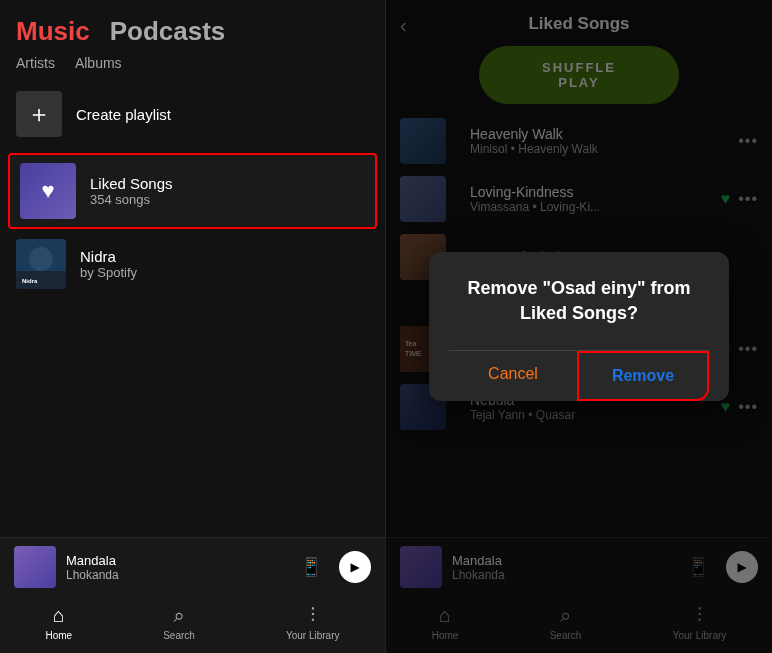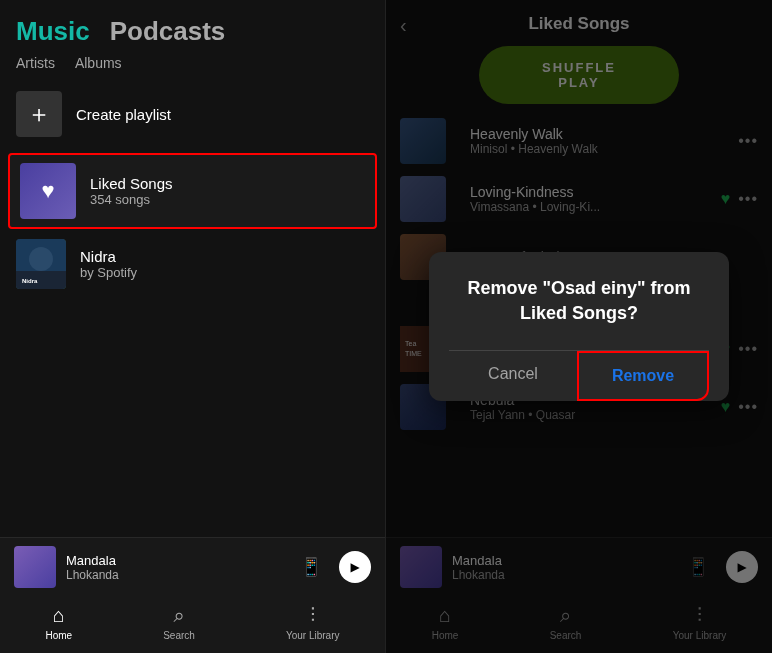--- a/index.html
+++ b/index.html
@@ -25,21 +25,21 @@
 
     .header {
       padding: 16px 16px 0 16px;
       display: flex;
       align-items: center;
       gap: 20px;
     }
     .header-title-music {
       font-size: 26px;
       font-weight: 800;
-      color: #14b8a6;
+      color: #ef4444;
     }
     .header-title-podcasts {
       font-size: 26px;
       font-weight: 700;
       color: #aaa;
     }
 
     .tabs {
       display: flex;
       gap: 20px;
@@ -307,21 +307,21 @@
       border-top: 1px solid #444;
     }
     .dialog-btn {
       flex: 1;
       text-align: center;
       padding: 14px 0;
       font-size: 16px;
       font-weight: 500;
       cursor: pointer;
     }
-    .dialog-btn.cancel { color: #a3a3a3; }
+    .dialog-btn.cancel { color: #f97316; }
     .dialog-btn.remove {
       color: #1a73e8;
       font-weight: 700;
       border-left: 1px solid #444;
       border: 2px solid red;
       border-bottom-right-radius: 12px;
     }
     .dialog-btn.remove-box {
       border: 2px solid red !important;
     }

